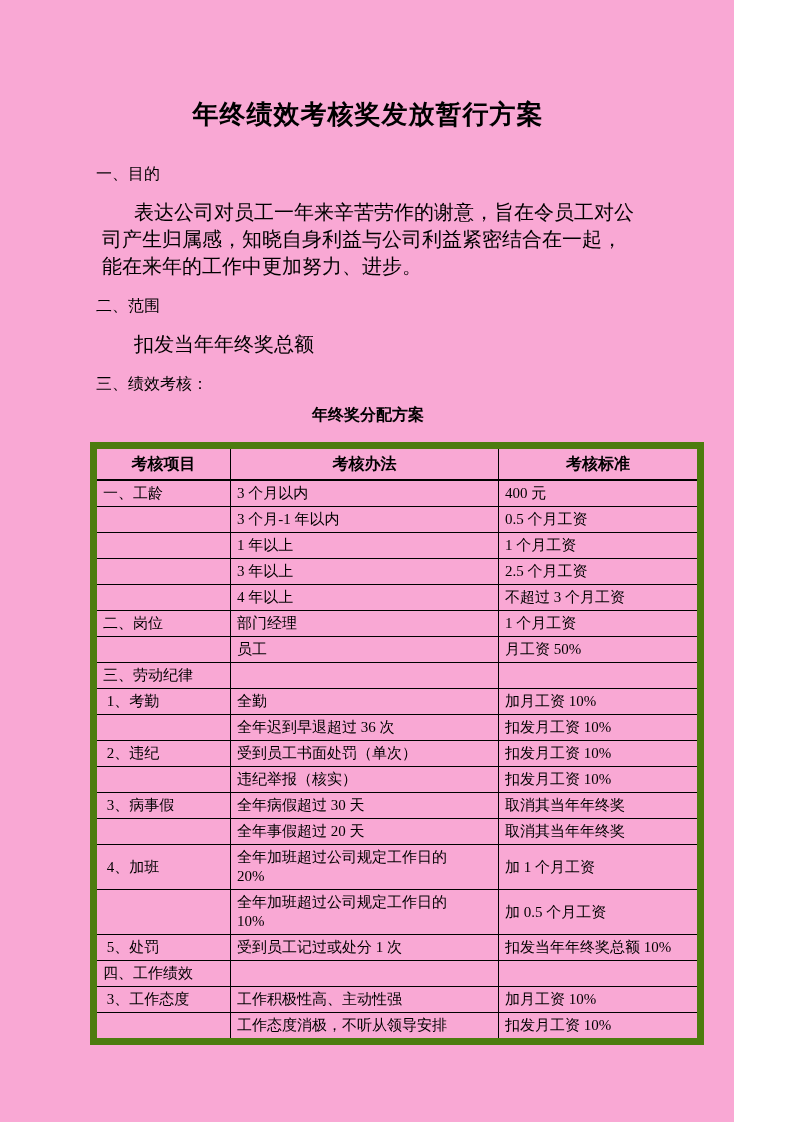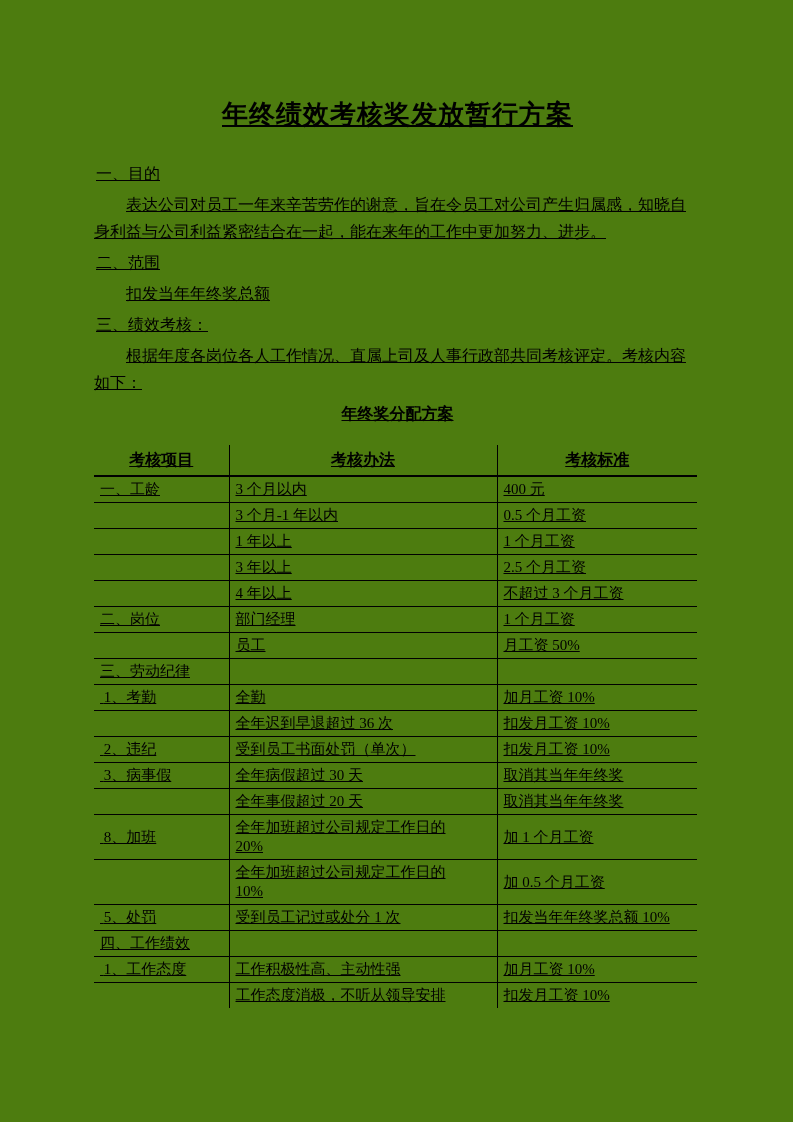--- a/index.html
+++ b/index.html
@@ -9,59 +9,58 @@
   }
   body {
     width: 793px;
     height: 1122px;
     font-family: "Liberation Serif", "DejaVu Serif", serif;
     color: #000000;
     overflow: hidden;
   }
   .page {
     box-sizing: border-box;
-    width: 793px;
+    width: 734px;
     height: 1122px;
     padding: 96px 88px 0 90px;
-    background: #4d7c0f;
-    text-decoration: underline;
+    background: #f9a8d4;
   }
   .doc-title {
     text-align: center;
     font-size: 26px;
     font-weight: bold;
     letter-spacing: 1px;
     margin: 0 0 26px 0;
     line-height: 38px;
   }
   .sec-heading {
     font-size: 16px;
     line-height: 27px;
     padding-left: 6px;
     white-space: pre-wrap;
   }
   .sec-body {
-    font-size: 16px;
+    font-size: 20px;
     line-height: 27px;
     text-indent: 32px;
-    margin: 4px;
+    margin: 12px;
     white-space: normal;
   }
   .table-title {
     text-align: center;
     font-size: 16px;
     font-weight: bold;
     margin: 7px 0 16px 0;
     line-height: 22px;
   }
   table.assessment {
     border-collapse: collapse;
     table-layout: fixed;
     width: 607px;
-    border: 4px solid #4d7c0f;
+    border: 7px solid #4d7c0f;
   }
   table.assessment th {
     border: 1px solid #000;
     border-bottom: 2px solid #000;
     font-size: 16px;
     font-weight: bold;
     text-align: center;
     padding: 5px 2px;
     line-height: 20px;
   }
@@ -86,21 +85,20 @@
 
   <h1 class="doc-title">年终绩效考核奖发放暂行方案</h1>
 
   <div class="sec-heading">一、目的</div>
   <p class="sec-body">表达公司对员工一年来辛苦劳作的谢意，旨在令员工对公司产生归属感，知晓自身利益与公司利益紧密结合在一起，能在来年的工作中更加努力、进步。</p>
 
   <div class="sec-heading">二、范围</div>
   <p class="sec-body">扣发当年年终奖总额</p>
 
   <div class="sec-heading">三、绩效考核：</div>
-  <p class="sec-body">根据年度各岗位各人工作情况、直属上司及人事行政部共同考核评定。考核内容如下：</p>
 
   <div class="table-title">年终奖分配方案</div>
 
   <table class="assessment">
     <colgroup>
       <col style="width:137px">
       <col style="width:268px">
       <col style="width:202px">
     </colgroup>
     <thead>
@@ -160,31 +158,36 @@
           <td class="col0"></td>
           <td class="col1">全年迟到早退超过 36 次</td>
           <td class="col2">扣发月工资 10%</td>
         </tr>
         <tr>
           <td class="col0"> 2、违纪</td>
           <td class="col1">受到员工书面处罚（单次）</td>
           <td class="col2">扣发月工资 10%</td>
         </tr>
         <tr>
+          <td class="col0"></td>
+          <td class="col1">违纪举报（核实）</td>
+          <td class="col2">扣发月工资 10%</td>
+        </tr>
+        <tr>
           <td class="col0"> 3、病事假</td>
           <td class="col1">全年病假超过 30 天</td>
           <td class="col2">取消其当年年终奖</td>
         </tr>
         <tr>
           <td class="col0"></td>
           <td class="col1">全年事假超过 20 天</td>
           <td class="col2">取消其当年年终奖</td>
         </tr>
         <tr>
-          <td class="col0"> 8、加班</td>
+          <td class="col0"> 4、加班</td>
           <td class="col1">全年加班超过公司规定工作日的
 20%</td>
           <td class="col2">加 1 个月工资</td>
         </tr>
         <tr>
           <td class="col0"></td>
           <td class="col1">全年加班超过公司规定工作日的
 10%</td>
           <td class="col2">加 0.5 个月工资</td>
         </tr>
@@ -192,21 +195,21 @@
           <td class="col0"> 5、处罚</td>
           <td class="col1">受到员工记过或处分 1 次</td>
           <td class="col2">扣发当年年终奖总额 10%</td>
         </tr>
         <tr>
           <td class="col0">四、工作绩效</td>
           <td class="col1"></td>
           <td class="col2"></td>
         </tr>
         <tr>
-          <td class="col0"> 1、工作态度</td>
+          <td class="col0"> 3、工作态度</td>
           <td class="col1">工作积极性高、主动性强</td>
           <td class="col2">加月工资 10%</td>
         </tr>
         <tr>
           <td class="col0"></td>
           <td class="col1">工作态度消极，不听从领导安排</td>
           <td class="col2">扣发月工资 10%</td>
         </tr>
       </tbody>
   </table>

